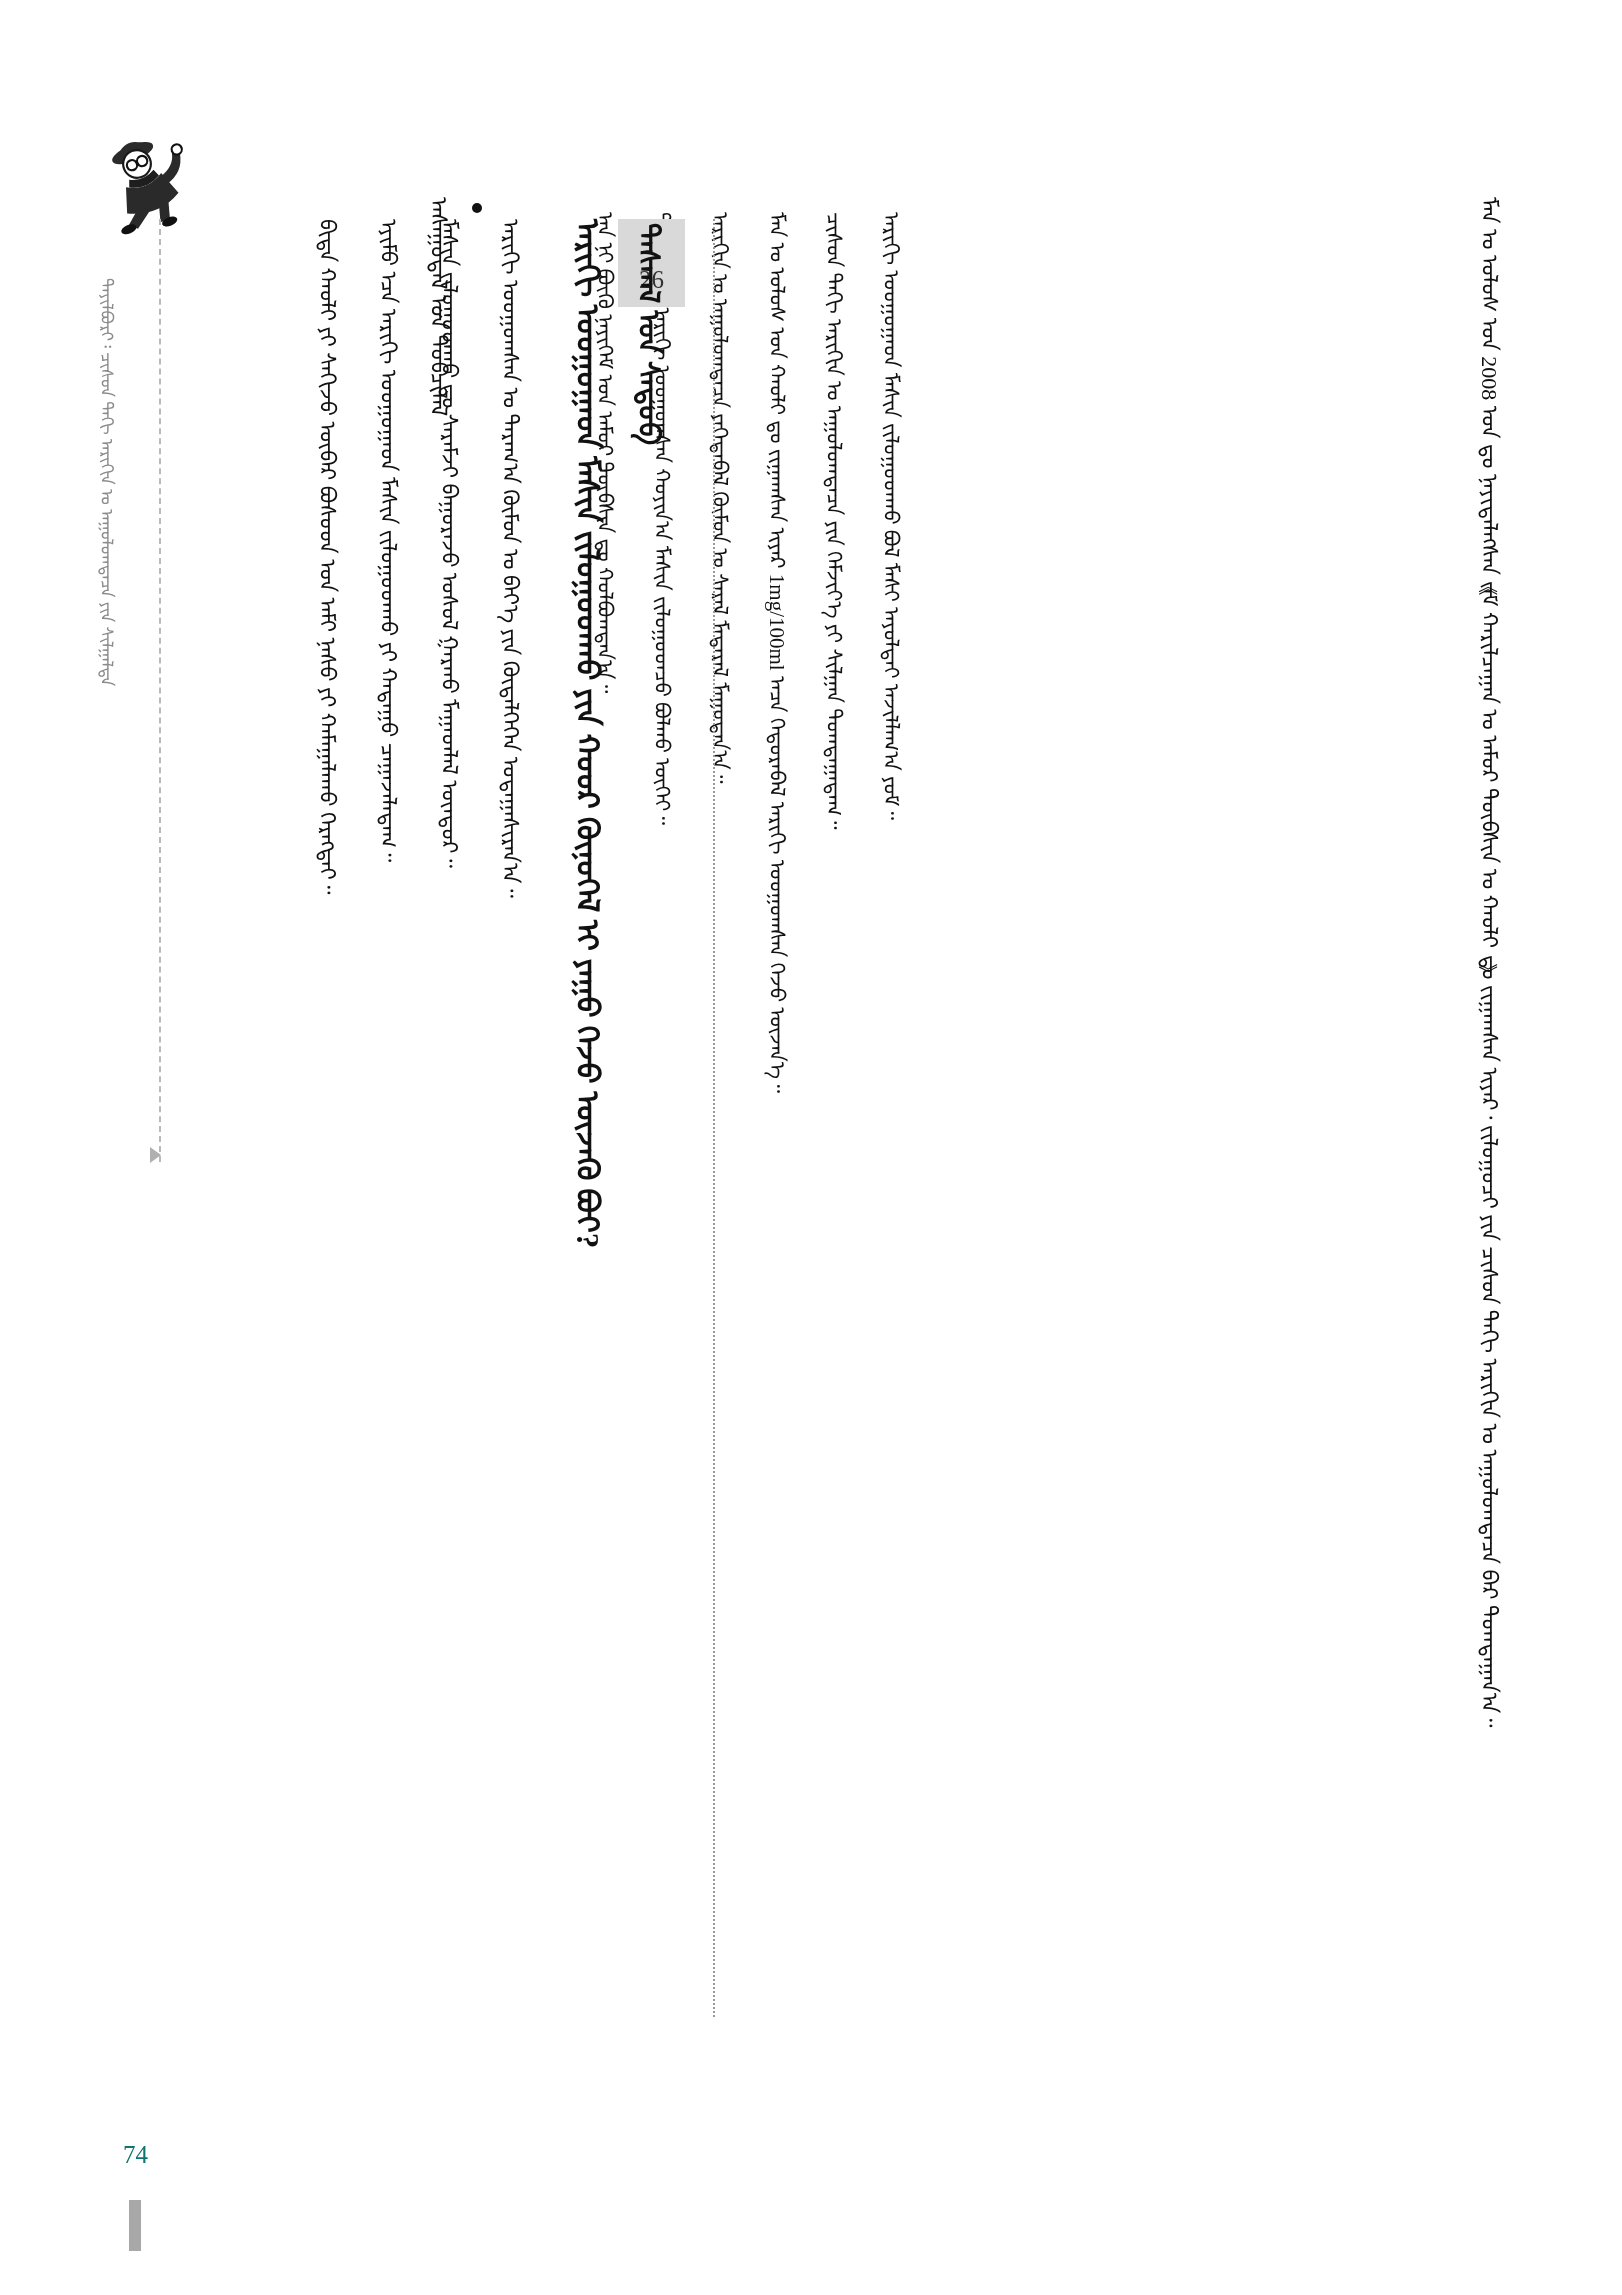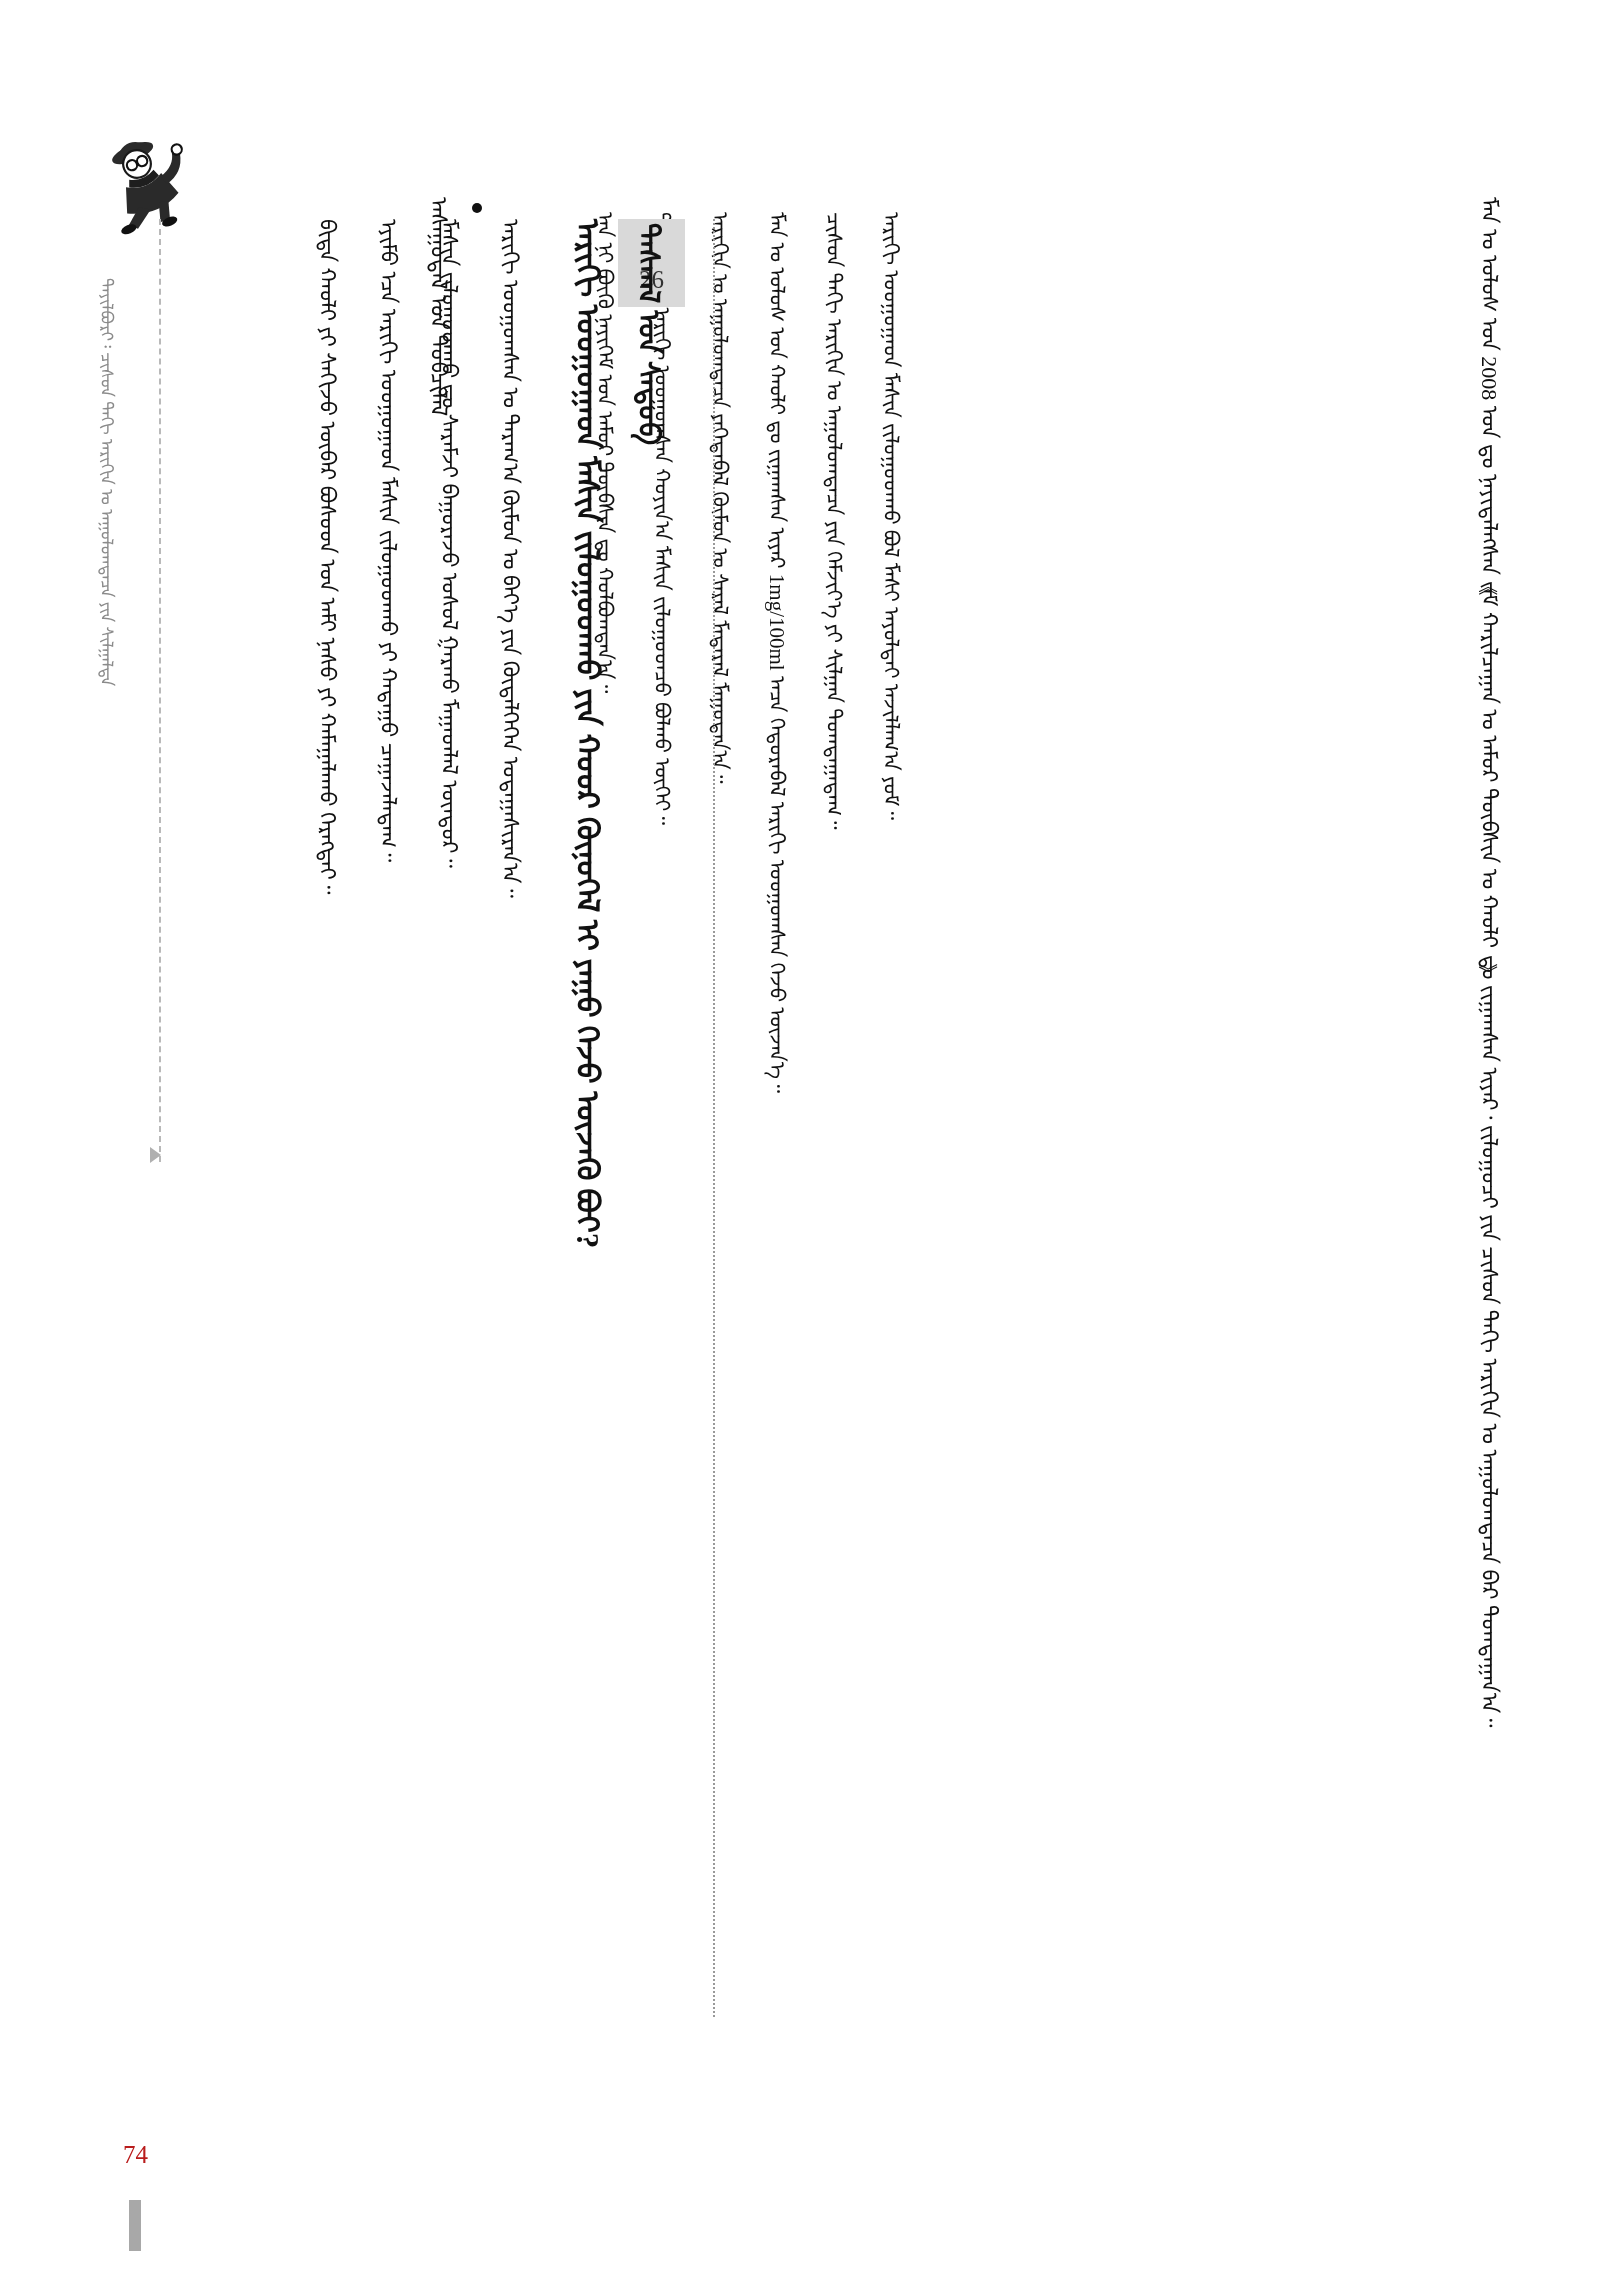--- a/index.html
+++ b/index.html
@@ -200,21 +200,21 @@
     width: 153px;
     height: 110px;
   }
 
   
   .page-number {
     position: absolute;
     left: 123px;
     top: 2141px;
     font-size: 25px;
-    color: #b91c1c;
+    color: #0f766e;
     font-family: "Liberation Serif", serif;
   }
   .footer-bar {
     position: absolute;
     left: 129px;
     top: 2200px;
     width: 11.7px;
     height: 51px;
     background: #a8a8a8;
   }

